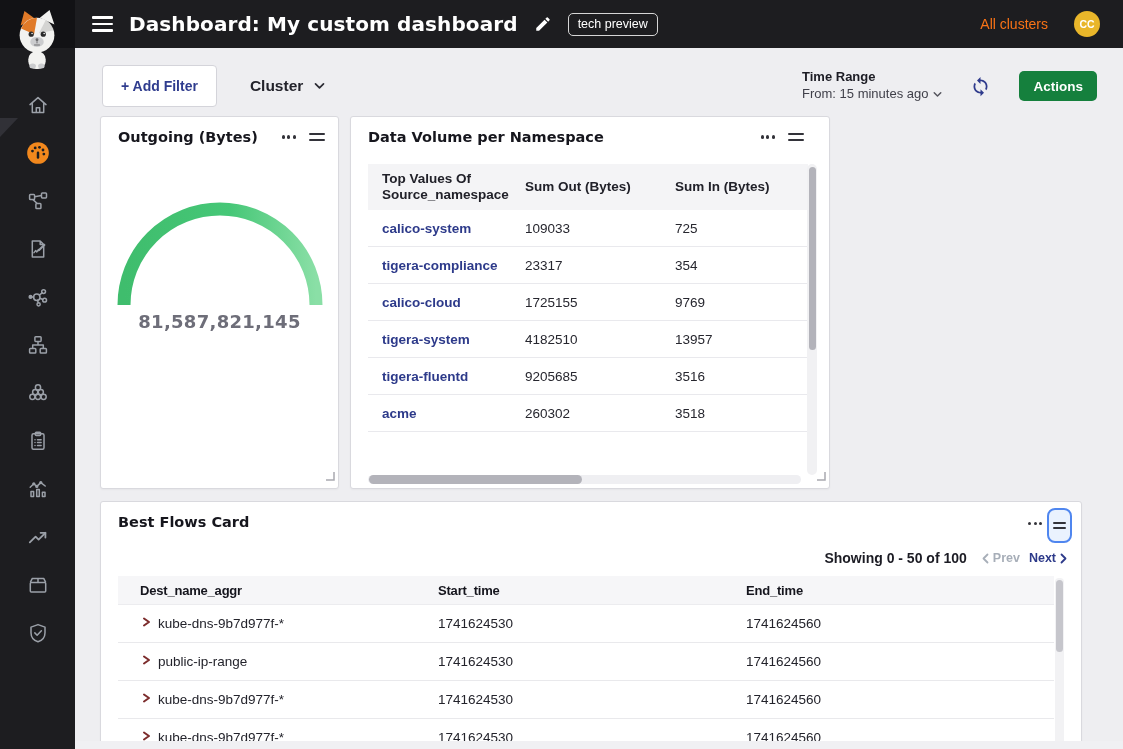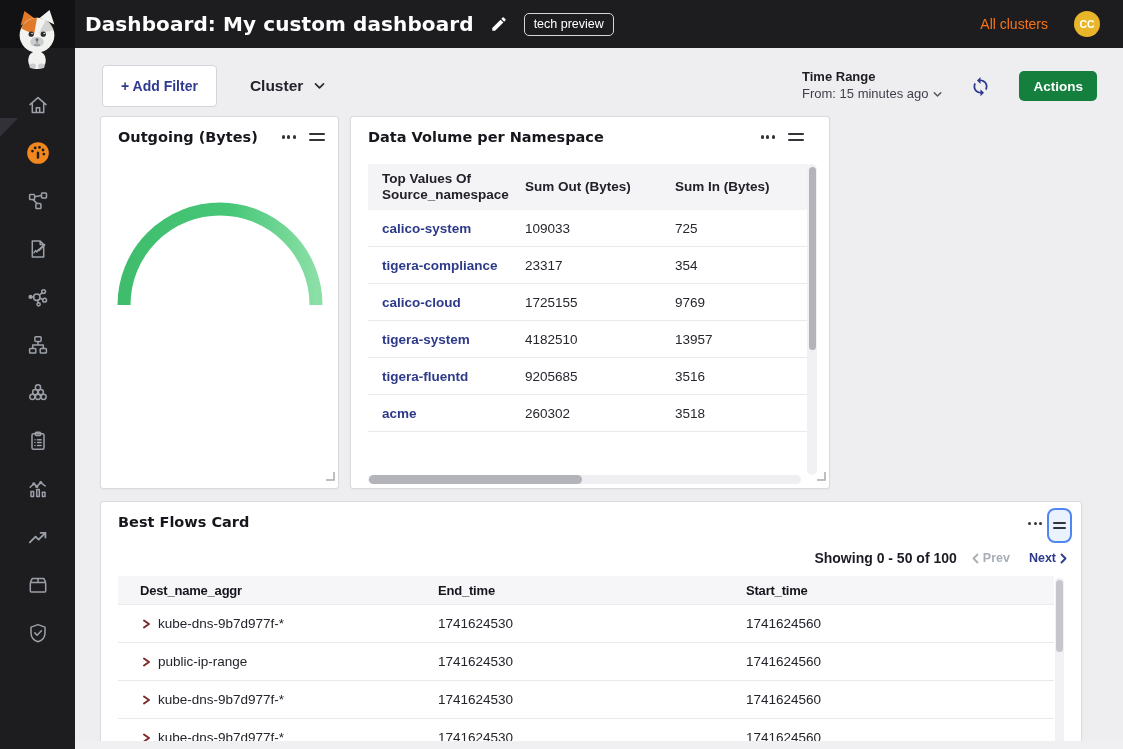--- a/index.html
+++ b/index.html
@@ -2,21 +2,21 @@
 <html><head>
 <meta charset="utf-8">
 <style>
   * { margin:0; padding:0; box-sizing:border-box; }
   html,body { width:1123px; height:749px; overflow:hidden; }
   body { font-family:"Liberation Sans",sans-serif; background:#eeeef1; }
   .app { position:relative; width:1123px; height:749px; background:#eeeef1; overflow:hidden; }
 
   
   .header { position:absolute; left:0; top:0; width:1123px; height:48px; background:#1d1d20;
-            display:flex; align-items:center; gap:16px; padding-left:48px; z-index:4; }
+            display:flex; align-items:center; gap:16px; padding-left:92px; z-index:4; }
   .logo-block { position:absolute; left:0; top:0; width:75px; height:48px; background:#121215; }
   .logo { position:absolute; left:9px; top:7px; z-index:6; }
   .hamburger { display:flex; flex-direction:column; gap:4px; cursor:pointer; }
   .hamburger span { display:block; width:21px; height:2.4px; background:#fff; border-radius:1px; }
   .app-title { color:#fff; font-family:"DejaVu Sans","Liberation Sans",sans-serif;
                font-size:20px; font-weight:800; letter-spacing:.1px; white-space:nowrap; }
   .pencil { display:flex; align-items:center; cursor:pointer; }
   .badge { border:1px solid #d6d6d6; border-radius:5px; color:#fff; font-size:12.5px;
            padding:3px 9px 4px; white-space:nowrap; }
   .header-right { margin-left:auto; display:flex; align-items:center; gap:26px; padding-right:23px; }
@@ -91,29 +91,29 @@
   .card-bestflows { left:25px; top:453px; width:982px; height:320px; }
   .bf-dots { position:absolute; left:927px; top:17px; }
   .handle-box { position:absolute; left:946px; top:6px; width:25px; height:35px;
                 border:2px solid #4f86ef; border-radius:8px; background:#eaf2fe;
                 display:flex; flex-direction:column; gap:3.5px; align-items:center;
                 justify-content:center; cursor:grab; }
   .handle-box i { width:13px; height:2.2px; background:#33333a; border-radius:1px; }
   .bf-pagination { position:absolute; top:48px; right:14px; display:flex; align-items:center; }
   .bf-showing { font-size:14px; font-weight:600; color:#1c1c24; margin-right:15px; }
   .pg-btn { display:flex; align-items:center; gap:4px; font-size:12.5px; font-weight:700; cursor:pointer; }
-  .pg-prev { color:#a7aeb8; margin-right:19px; }
+  .pg-prev { color:#a7aeb8; margin-right:9px; }
   .pg-next { color:#2d3a8a; }
   .bf-table { position:absolute; left:17px; top:74px; width:936px; }
   .bf-hrow { display:grid; grid-template-columns:298px 308px 1fr; padding-left:22px;
              align-items:center; background:#f6f6f8; height:29px; border-bottom:1px solid #ececef; }
   .bf-hcell { font-size:13px; font-weight:700; color:#15151d; letter-spacing:-.2px; }
   .bf-row { display:grid; grid-template-columns:298px 308px 1fr; padding-left:22px;
             align-items:center; height:38px; border-bottom:1px solid #e9e9ec; cursor:pointer; }
-  .bf-name { display:flex; align-items:center; gap:6px; font-size:13.5px; color:#23232b; }
+  .bf-name { display:flex; gap:6px; font-size:13.5px; color:#23232b; }
   .bf-val { font-size:13.5px; color:#23232b; }
   .bf-vscroll { position:absolute; left:954px; top:76px; width:9px; height:230px;
                 background:#f2f2f4; border-radius:4px; cursor:pointer; }
   .bf-vthumb { position:absolute; left:1px; top:2px; width:7px; height:72px;
                background:#c6c6cc; border-radius:4px; cursor:grab; }
 
   .page-hscroll { position:absolute; left:0; right:0; top:693px; height:8px; background:#f0f0f3; z-index:5; cursor:pointer; }
 </style>
 </head>
 <body>
@@ -307,20 +307,21 @@
       <svg class="gauge-svg" width="208" height="112" viewBox="0 0 208 112">
         <defs>
           <linearGradient id="gg" x1="0" y1="0" x2="1" y2="0">
             <stop offset="0" stop-color="#3fbd6d"></stop>
               <stop offset="0.55" stop-color="#46c777"></stop>
               <stop offset="1" stop-color="#8adfa6"></stop>
           </linearGradient>
         </defs>
         <path d="M 8 104 A 96 96 0 0 1 200 104" fill="none" stroke="url(#gg)" stroke-width="13"></path>
       </svg>
+      <div class="gauge-value">81,587,821,145</div>
       <div class="resize-handle">
         <svg width="10" height="10" viewBox="0 0 10 10" fill="none" stroke="#a9a9b0" stroke-width="1.5">
             <path d="M9 1v8H1"></path>
           </svg>
       </div>
     </div>
 
     <div class="card card-datavol">
       <div class="card-head">
         <div class="card-title">Data Volume per Namespace</div>
@@ -412,22 +413,22 @@
           <span>Next</span>
           <svg width="7" height="11" viewBox="0 0 7 11" fill="none" stroke="#2d3a8a" stroke-width="1.8" stroke-linecap="round" stroke-linejoin="round">
               <path d="M1.5 1.5l4 4-4 4"></path>
             </svg>
         </div>
       </div>
 
       <div class="bf-table">
         <div class="bf-hrow">
           <div class="bf-hcell">Dest_name_aggr</div>
+          <div class="bf-hcell">Start_time</div>
           <div class="bf-hcell">End_time</div>
-          <div class="bf-hcell">Start_time</div>
         </div>
         <div class="bf-row">
           <div class="bf-name">
             <svg width="12" height="12" viewBox="0 0 12 12" fill="none" stroke="#7c2c2c" stroke-width="2" stroke-linecap="round" stroke-linejoin="round">
                 <path d="M4 2.5L9 6 4 9.5"></path>
               </svg>
             <span>kube-dns-9b7d977f-*</span>
           </div>
           <div class="bf-val">1741624530</div>
           <div class="bf-val">1741624560</div>

